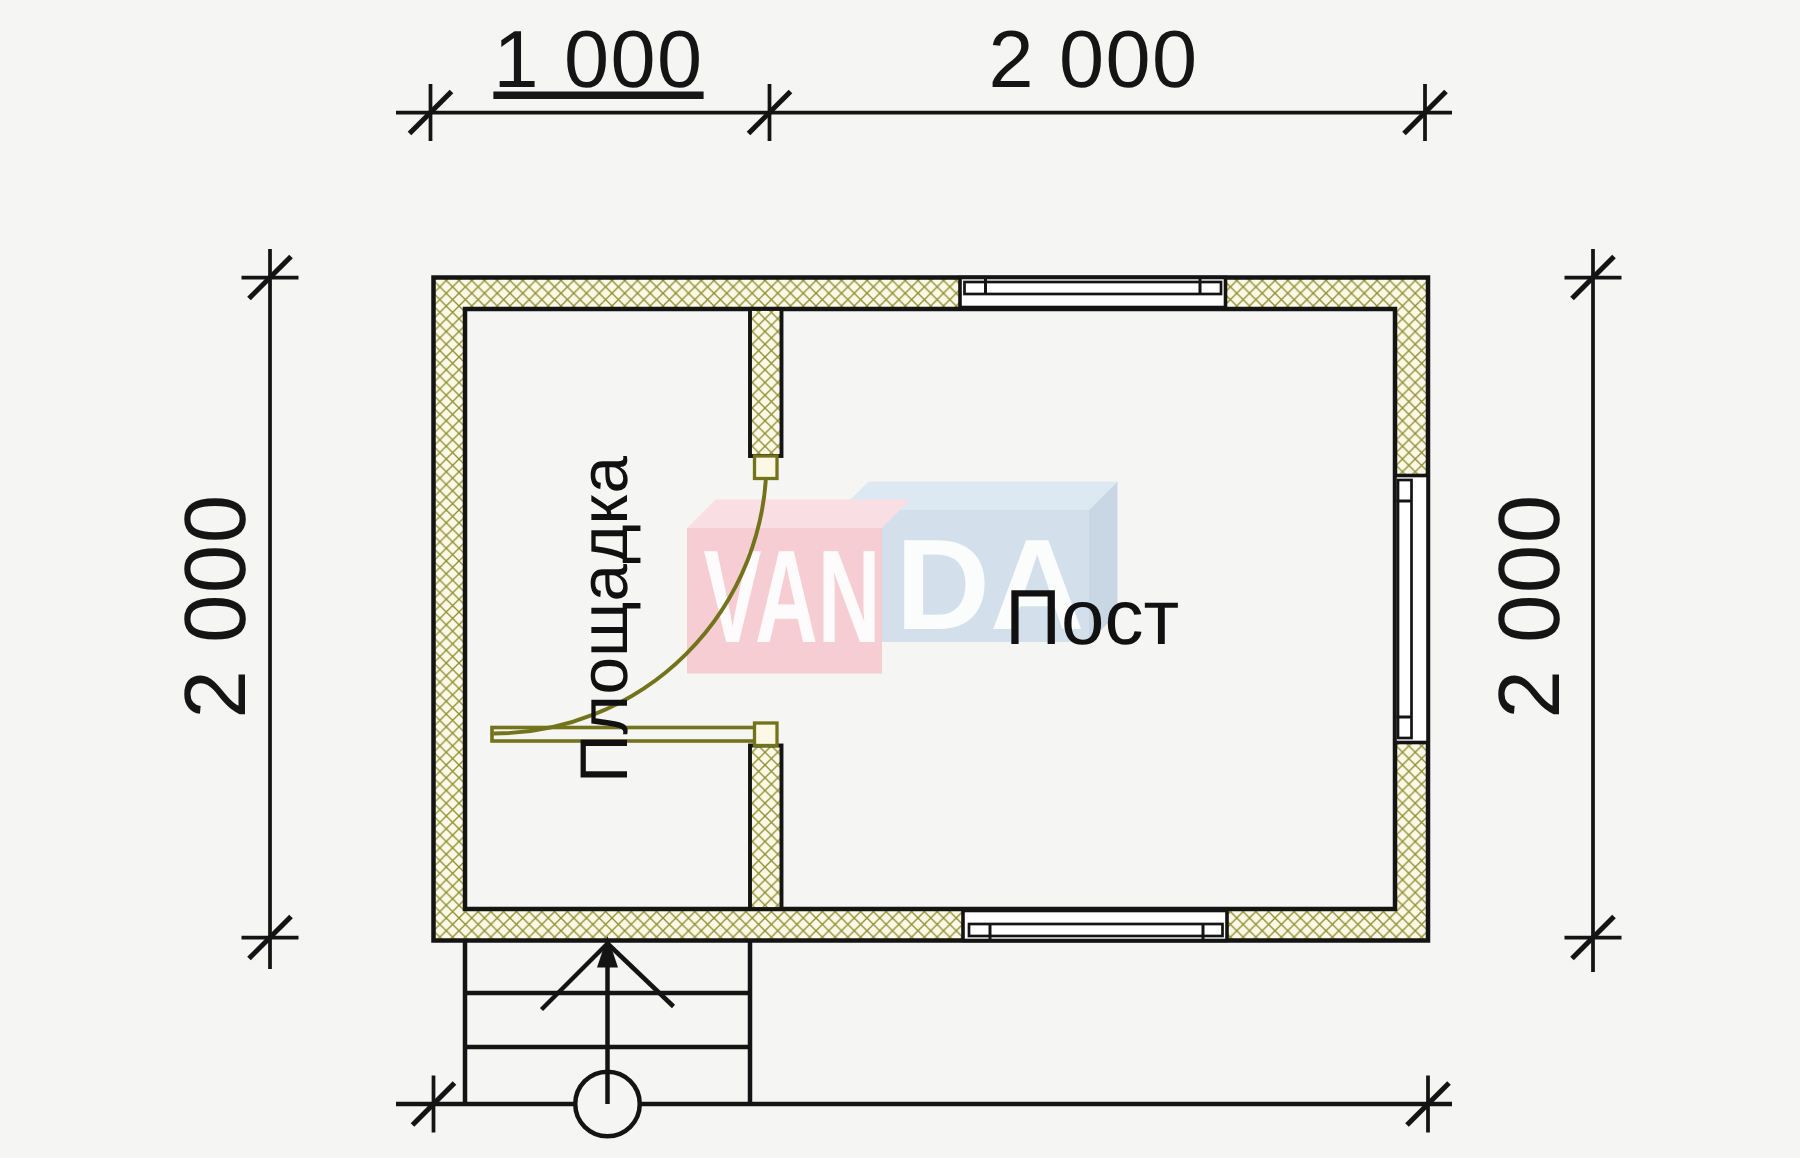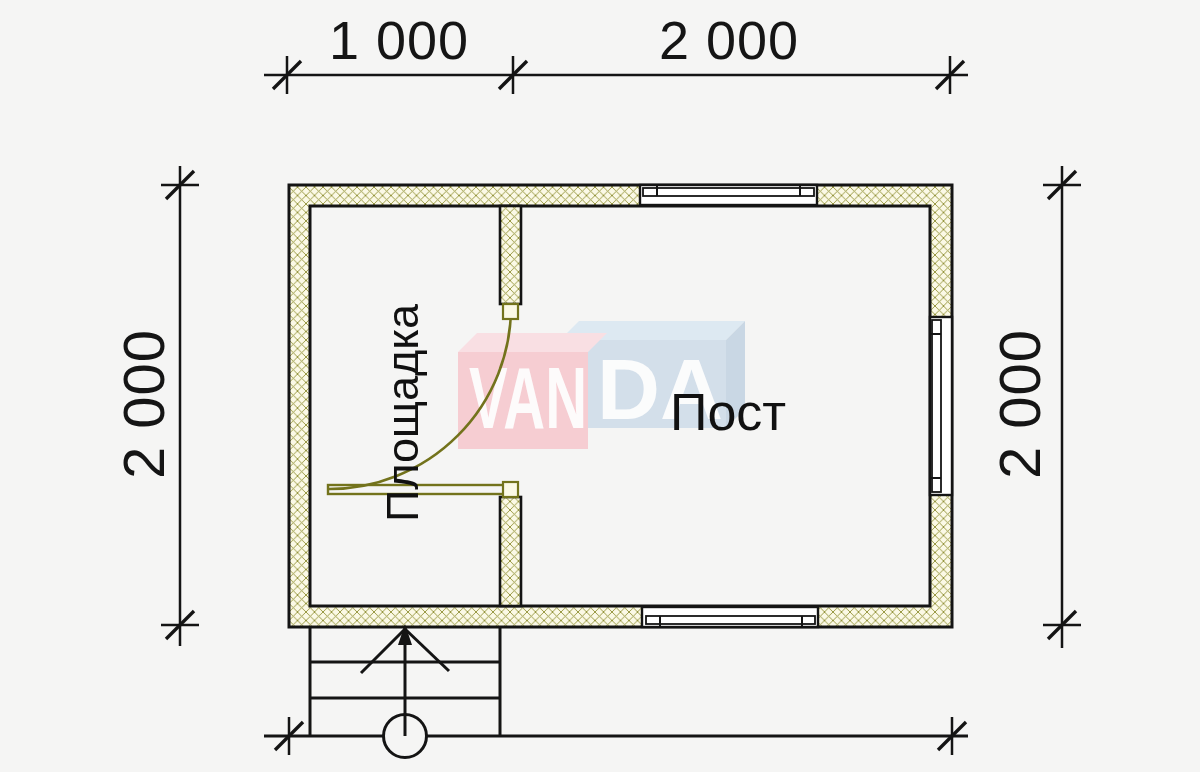--- a/index.html
+++ b/index.html
@@ -153,21 +153,21 @@
       <circle cx="405" cy="736" r="21.5" fill="#f5f5f4" stroke-width="3"></circle>
       <g>
         <line x1="405" y1="628" x2="405" y2="736" stroke-width="3"></line>
         <line x1="405" y1="629" x2="361" y2="673" stroke-width="3"></line>
         <line x1="405" y1="629" x2="449" y2="671" stroke-width="3"></line>
         <polygon points="405,624 398,645 412,645" fill="#141414" stroke="none"></polygon>
       </g>
     </g>
   </svg>
 
-  <div class="dim-label dim-top" style="left:299px;">1 000</div>
+  <div class="dim-label dim-top" style="left:299px;text-decoration:underline;">1 000</div>
   <div class="dim-label dim-top" style="left:629px;">2 000</div>
   <div class="dim-label dim-side" style="left:37px;">2 000</div>
   <div class="dim-label dim-side" style="left:913px;">2 000</div>
 
   <div id="room-platform" class="room-label">Площадка</div>
   <div id="room-post" class="room-label">Пост</div>
 
 </div>
 
 </body></html>

